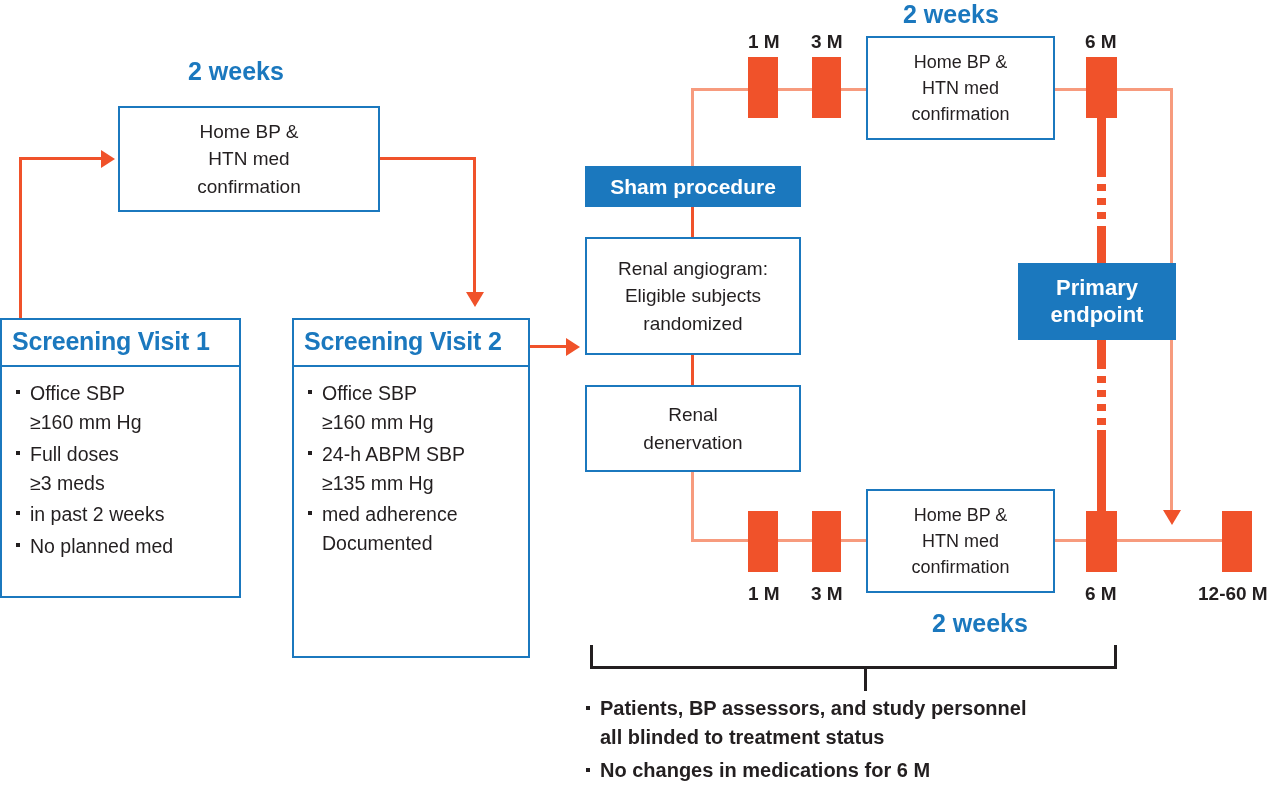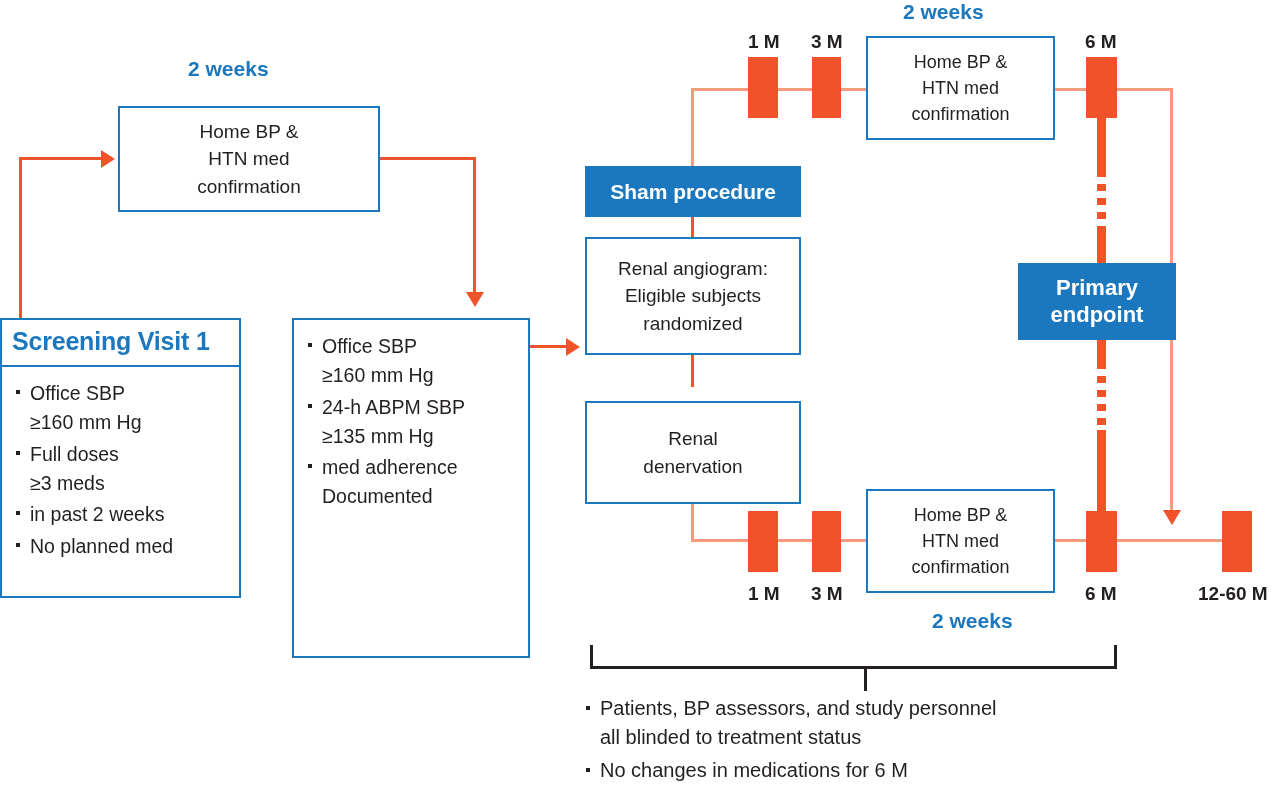--- a/index.html
+++ b/index.html
@@ -79,21 +79,21 @@
     width: 4px; height: 4px;
     background: #231f20;
   }
   .card-body li .sub { display: block; }
 
   
   .weeks {
     position: absolute;
     color: #1B78BE;
     font-weight: bold;
-    font-size: 21px;
+    font-size: 25px;
     white-space: nowrap;
     z-index: 7;
   }
 
   
   .marker {
     position: absolute;
     background: #F0522A;
     z-index: 9;
   }
@@ -163,21 +163,21 @@
     font-size: 20px;
     line-height: 1.45;
     color: #231f20;
     margin-bottom: 4px;
   }
   .notes li::before {
     content: "";
     position: absolute; left: 2px; top: 12px;
     width: 4px; height: 4px; background: #231f20;
   }
-  .notes li .sub { display: block; }
+  .notes li .sub { display: block; font-weight: bold; }
 </style>
 </head>
 <body>
 
 <div id="stage">
 
   <div class="weeks" style="left:188px; top:57px;">2 weeks</div>
 
   <div class="bluebox" id="runin" style="left:118px; top:106px; width:262px; height:106px;">
     <span class="ln">Home BP &amp;</span>
@@ -209,20 +209,21 @@
           <span class="sub">in past 2 weeks</span>
         </li>
         <li>
           <span class="sub">No planned med</span>
         </li>
       </ul>
     </div>
   </div>
 
   <div class="card" style="left:292px; top:318px; width:238px; height:340px;">
+    <div class="card-head">Screening Visit 2</div>
     <div class="card-body">
       <ul>
         <li>
           <span class="sub">Office SBP</span>
           <span class="sub">≥160 mm Hg</span>
         </li>
         <li>
           <span class="sub">24-h ABPM SBP</span>
           <span class="sub">≥135 mm Hg</span>
         </li>
@@ -230,31 +231,31 @@
           <span class="sub">med adherence</span>
           <span class="sub">Documented</span>
         </li>
       </ul>
     </div>
   </div>
 
   <div class="ln-h" style="left:530px; top:345px; width:40px;"></div>
   <div class="arrow-r" style="left:566px; top:338px;"></div>
 
-  <div class="bluefill" style="left:585px; top:166px; width:216px; height:51px; font-size:21px;">
+  <div class="bluefill" style="left:585px; top:166px; width:216px; height:41px; font-size:21px;">
     <span>Sham procedure</span>
   </div>
 
   <div class="bluebox" style="left:585px; top:237px; width:216px; height:118px;">
     <span class="ln">Renal angiogram:</span>
     <span class="ln">Eligible subjects</span>
     <span class="ln">randomized</span>
   </div>
 
-  <div class="bluebox" style="left:585px; top:401px; width:216px; height:103px;">
+  <div class="bluebox" style="left:585px; top:385px; width:216px; height:87px;">
     <span class="ln">Renal</span>
     <span class="ln">denervation</span>
   </div>
 
   <div class="ln-v" style="left:691px; top:207px; height:32px;"></div>
   <div class="ln-v" style="left:691px; top:354px; height:33px;"></div>
 
   <div class="ln-v pale" style="left:691px; top:88px; height:80px;"></div>
   <div class="ln-h pale" style="left:691px; top:88px; width:62px;"></div>
 

